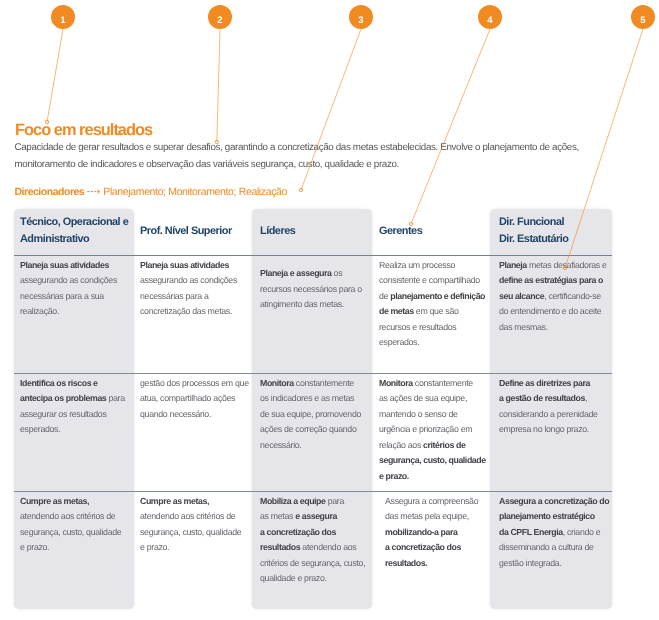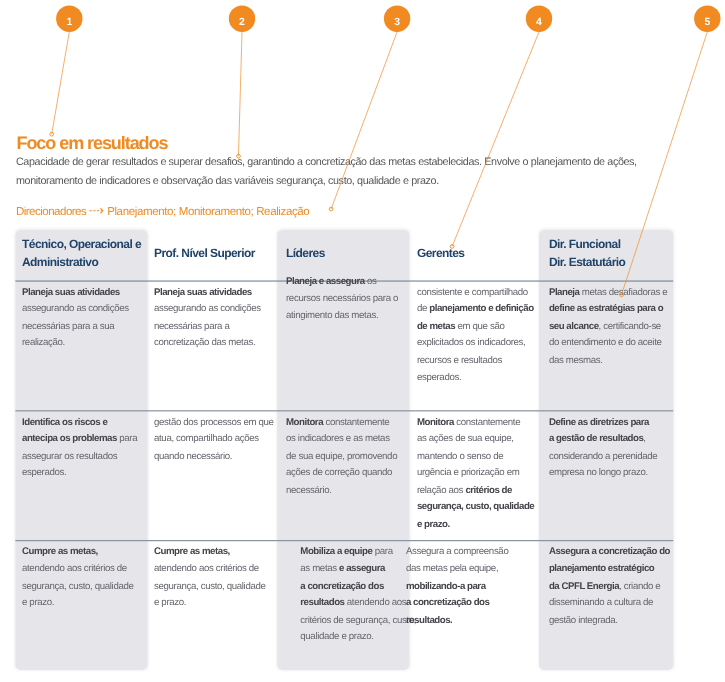--- a/index.html
+++ b/index.html
@@ -12,21 +12,21 @@
 
   .marker{position:absolute;z-index:6;width:24px;height:24px;border-radius:50%;background:#f18a21;
           color:#ffffff;font-size:9.5px;font-weight:bold;line-height:31px;text-align:center;}
 
   h1.title{position:absolute;left:15px;top:120.5px;margin:0;font-size:16.4px;font-weight:bold;
            color:#ef8b22;letter-spacing:-0.98px;}
   .lead{position:absolute;left:14.5px;top:139px;width:600px;margin:0;font-size:9.8px;color:#58585a;
         line-height:17.2px;letter-spacing:-0.35px;}
   .dir{position:absolute;left:14.5px;top:185.6px;font-size:10.5px;color:#ef8b22;white-space:nowrap;
        line-height:13px;letter-spacing:-0.48px;}
-  .dir .lbl{font-weight:normal;margin-top:44px;}
+  .dir .lbl{font-weight:bold;margin-top:44px;}
   .dir .val{letter-spacing:-0.36px;text-align:right;}
   .dir .arrow{display:inline-block;width:15px;height:10px;margin:0 1px 0 3px;vertical-align:-0.6px;}
 
   
   .tbl{position:absolute;left:14px;top:209px;width:598px;}
   .colbg{position:absolute;background:#e6e6ea;border-radius:5px;box-shadow:0 0 3px rgba(120,120,130,0.16);}
   .hline{position:absolute;background:#76828f;}
   .rowline{position:absolute;background:#7e8a98;}
 
   .colhead{position:absolute;color:#1f4369;font-weight:bold;font-size:10.9px;line-height:17.6px;
@@ -95,30 +95,30 @@
         <div class="cline"><span>assegurando as condições</span></div>
         <div class="cline"><span>necessárias para a sua</span></div>
         <div class="cline"><span>realização.</span></div>
       </div>
       <div class="cell" style="left: 126px; top: 48.5px; width: 110px;">
         <div class="cline"><b>Planeja suas atividades</b></div>
         <div class="cline"><span>assegurando as condições</span></div>
         <div class="cline"><span>necessárias para a</span></div>
         <div class="cline"><span>concretização das metas.</span></div>
       </div>
-      <div class="cell" style="left: 246px; top: 39px; width: 110px;">
+      <div class="cell" style="left: 246px; top: 57px; width: 110px;">
         <div class="cline"><b>Planeja e assegura</b><span> os</span></div>
         <div class="cline"><span>recursos necessários para o</span></div>
         <div class="cline"><span>atingimento das metas.</span></div>
       </div>
       <div class="cell" style="left: 365px; top: 48.5px; width: 110px;">
+        <div class="cline"><span>Realiza um processo</span></div>
         <div class="cline"><span>consistente e compartilhado</span></div>
         <div class="cline"><span>de </span><b>planejamento e definição</b></div>
         <div class="cline"><b>de metas</b><span> em que são</span></div>
-        <div class="cline"><span>explicitados os indicadores,</span></div>
         <div class="cline"><span>recursos e resultados</span></div>
         <div class="cline"><span>esperados.</span></div>
       </div>
       <div class="cell" style="left: 485px; top: 48.5px; width: 110px;">
         <div class="cline"><b>Planeja</b><span> metas desafiadoras e</span></div>
         <div class="cline"><b>define as estratégias para o</b></div>
         <div class="cline"><b>seu alcance</b><span>, certificando-se</span></div>
         <div class="cline"><span>do entendimento e do aceite</span></div>
         <div class="cline"><span>das mesmas.</span></div>
       </div>
@@ -162,29 +162,29 @@
         <div class="cline"><span>atendendo aos critérios de</span></div>
         <div class="cline"><span>segurança, custo, qualidade</span></div>
         <div class="cline"><span>e prazo.</span></div>
       </div>
       <div class="cell" style="left: 126px; top: 284.5px; width: 110px;">
         <div class="cline"><b>Cumpre as metas,</b></div>
         <div class="cline"><span>atendendo aos critérios de</span></div>
         <div class="cline"><span>segurança, custo, qualidade</span></div>
         <div class="cline"><span>e prazo.</span></div>
       </div>
-      <div class="cell" style="left: 246px; top: 284.5px; width: 110px; margin-left: 13px;">
+      <div class="cell" style="left: 246px; top: 284.5px; width: 110px;">
         <div class="cline"><b>Mobiliza a equipe</b><span> para</span></div>
         <div class="cline"><span>as metas </span><b>e assegura</b></div>
         <div class="cline"><b>a concretização dos</b></div>
         <div class="cline"><b>resultados</b><span> atendendo aos</span></div>
         <div class="cline"><span>critérios de segurança, custo,</span></div>
         <div class="cline"><span>qualidade e prazo.</span></div>
       </div>
-      <div class="cell" style="left: 355px; top: 284.5px; width: 110px;">
+      <div class="cell" style="left: 371px; top: 284.5px; width: 110px;">
         <div class="cline"><span>Assegura a compreensão</span></div>
         <div class="cline"><span>das metas pela equipe,</span></div>
         <div class="cline"><b>mobilizando-a para</b></div>
         <div class="cline"><b>a concretização dos</b></div>
         <div class="cline"><b>resultados.</b></div>
       </div>
       <div class="cell" style="left: 485px; top: 284.5px; width: 110px;">
         <div class="cline"><b>Assegura a concretização do</b></div>
         <div class="cline"><b>planejamento estratégico</b></div>
         <div class="cline"><b>da CPFL Energia</b><span>, criando e</span></div>

